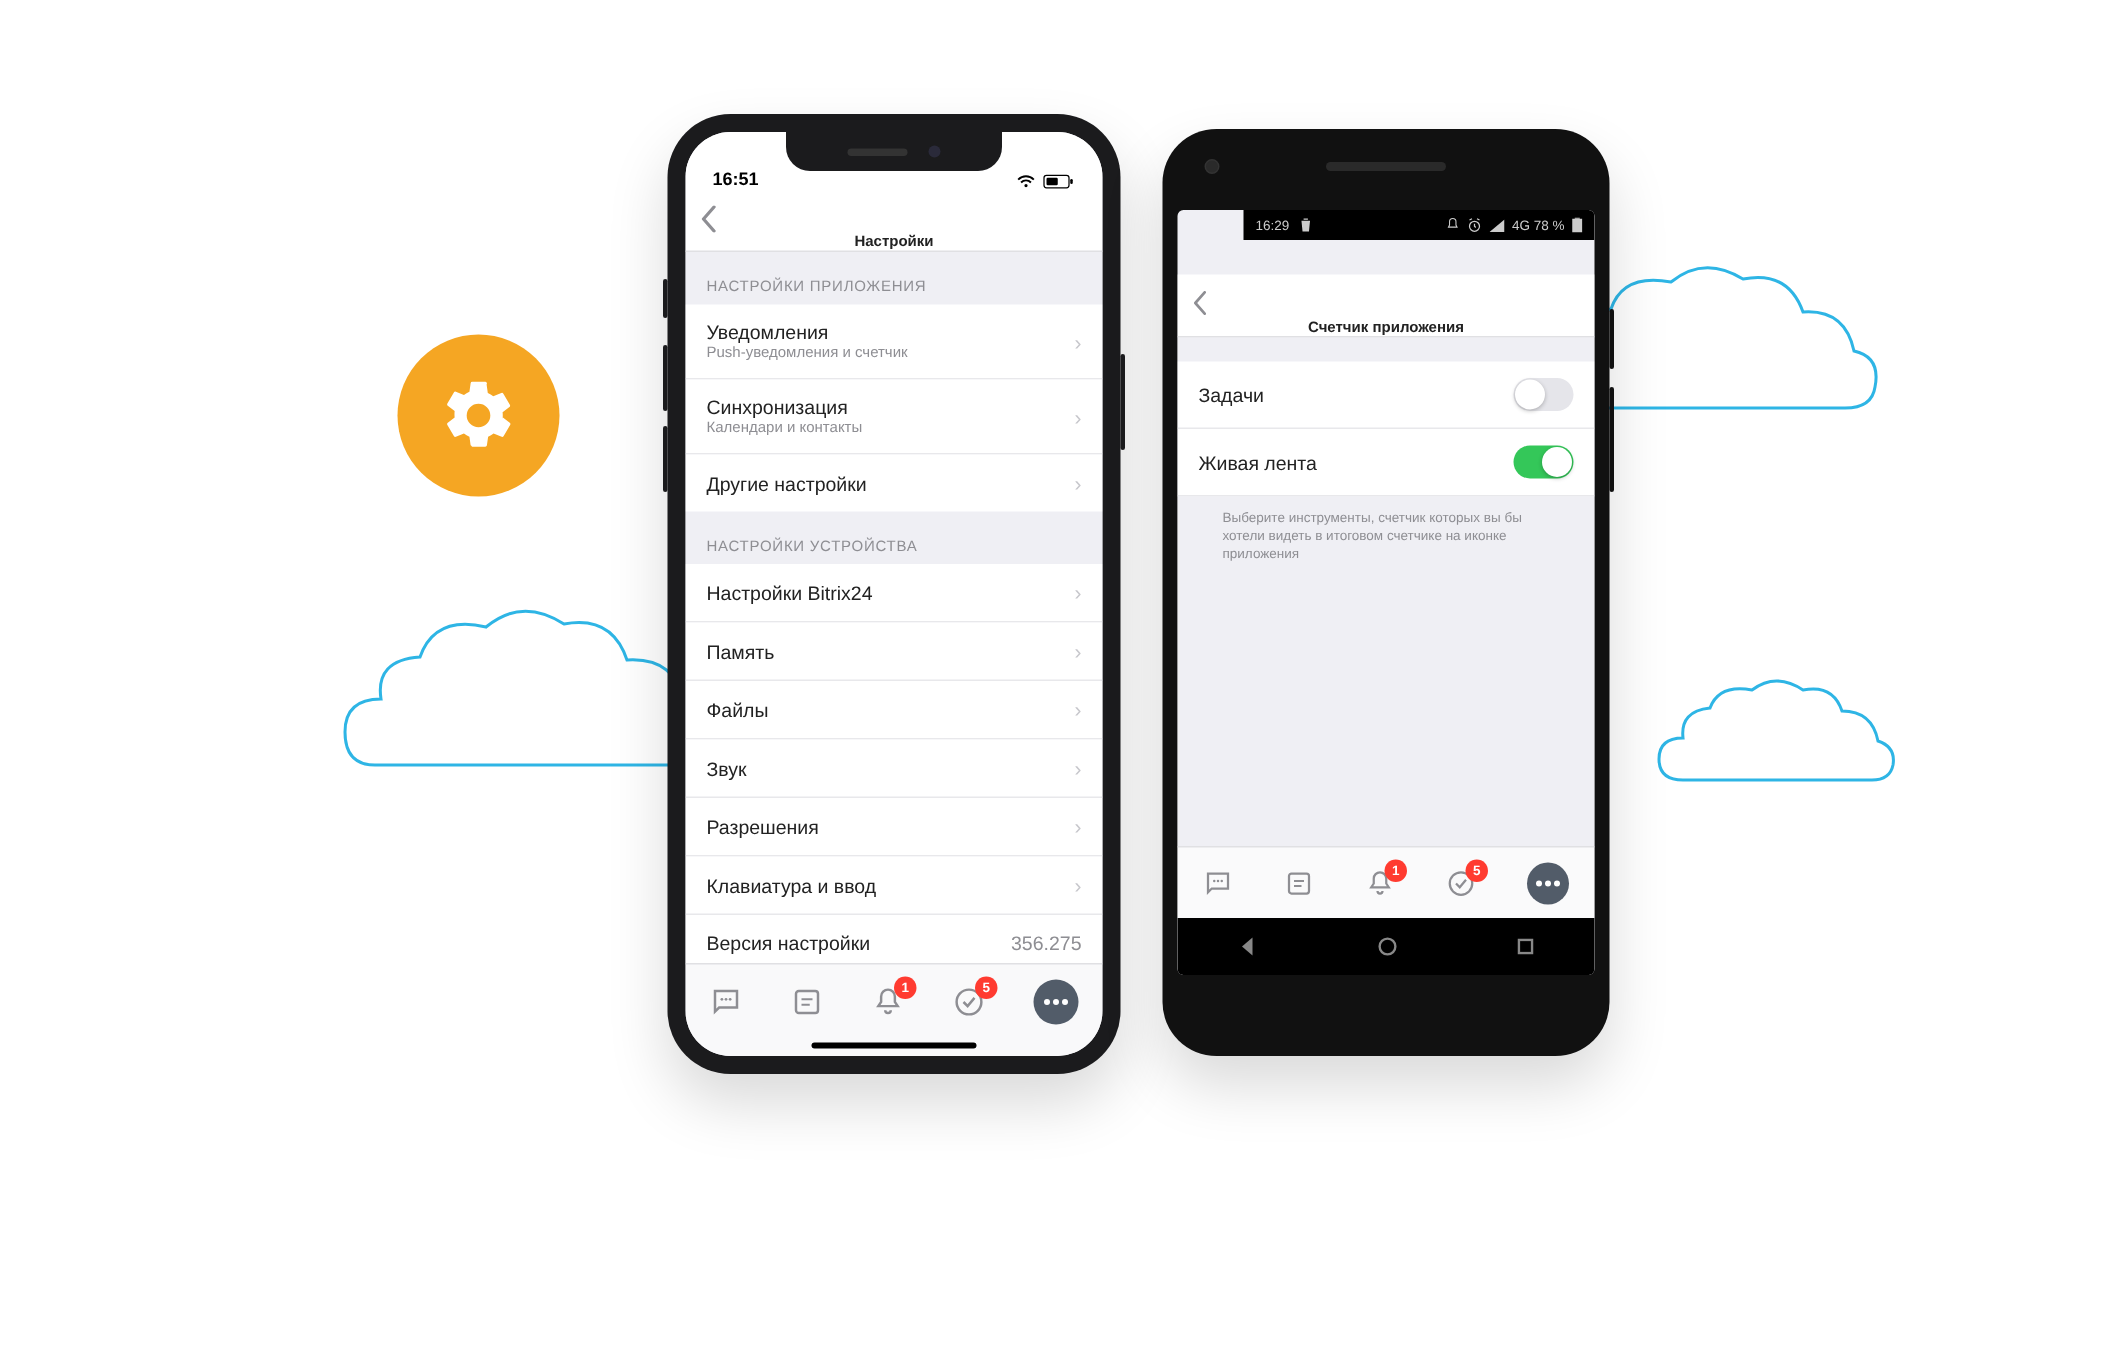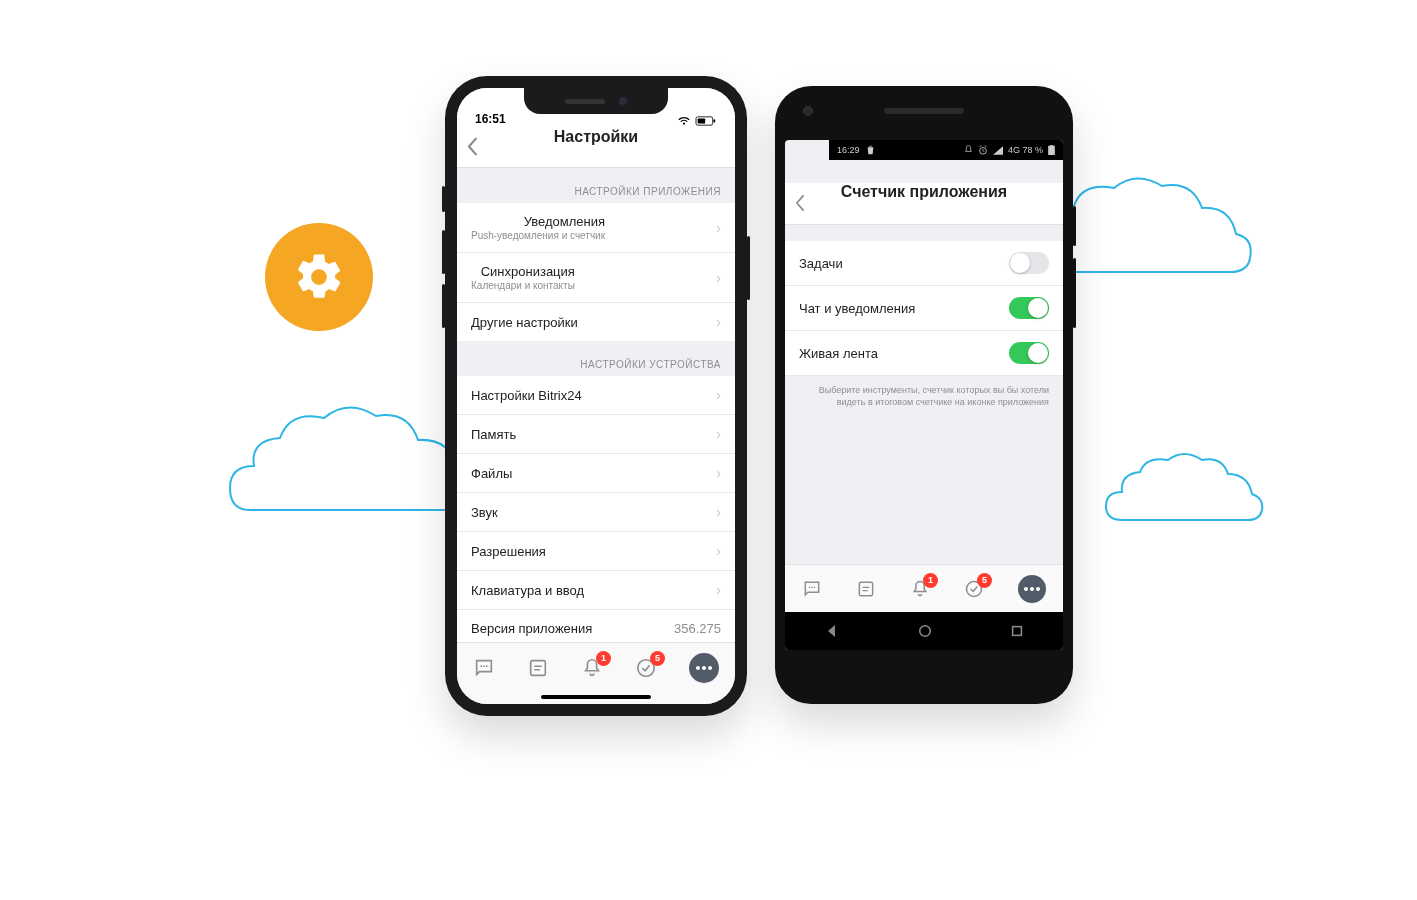--- a/index.html
+++ b/index.html
@@ -103,44 +103,43 @@
     color: #000;
     background: #fff;
   }
   .ios-statusbar .right {
     display: flex; gap: 4px; align-items: center;
   }
   .nav-bar {
     height: 40px;
     background: #fff;
     display: flex;
-    align-items: flex-start;
+    align-items: flex-end;
     justify-content: center;
     position: relative;
     border-bottom: 1px solid #e0e0e3;
-    font-size: 16px;
+    font-size: 10px;
     font-weight: 600;
     color: #222;
   }
   .nav-back {
     position: absolute;
     left: 10px;
     top: 50%;
     transform: translateY(-50%);
     color: #8e8e93;
     font-size: 20px;
     line-height: 1;
     cursor: pointer;
   }
 
   .ios-content {
     flex: 1;
     overflow: hidden;
     background: #efeff4;
-    text-align: right;
   }
   .section-header {
     padding: 18px 14px 6px;
     font-size: 10px;
     letter-spacing: .5px;
     color: #8e8e93;
     text-transform: uppercase;
   }
   .cell {
     background: #fff;
@@ -260,21 +259,21 @@
     position: absolute; top: 1px; left: 1px;
     width: 20px; height: 20px; border-radius: 50%;
     background: #fff;
     box-shadow: 0 1px 3px rgba(0,0,0,.25);
     transition: .2s;
   }
   .toggle.on { background: #34c759; }
   .toggle.on .knob { left: 19px; }
 
   .helper {
-    padding: 8px 14px;
+    padding: 8px 30px;
     font-size: 9px;
     line-height: 1.35;
     color: #8e8e93;
   }
 
   .android-tabbar {
     height: 48px;
     background: #fafafb;
     border-top: 1px solid #e0e0e3;
     display: flex;
@@ -398,21 +397,21 @@
           </div>
           <div class="cell">
             <span>Разрешения</span>
             <span class="chev">›</span>
           </div>
           <div class="cell">
             <span>Клавиатура и ввод</span>
             <span class="chev">›</span>
           </div>
           <div class="cell">
-            <span>Версия приложения</span>
+            <span>Версия настройки</span>
             <span class="value">356.275</span>
           </div>
         </div>
       </div>
 
       <div class="ios-tabbar">
         <div class="tab-item">
           <svg class="icon-svg" width="22" height="22" viewBox="0 0 24 24">
               <path d="M4 4h16v12H7l-3 3V4z" fill="none" stroke="#8e8e93" stroke-width="1.8"></path>
               <circle cx="9" cy="10" r="1" fill="#8e8e93"></circle>
@@ -495,26 +494,20 @@
 
       <div class="ios-content" style="flex:1;">
         <div style="height:16px;"></div>
         <div class="cell">
           <span>Задачи</span>
           <div class="toggle">
               <div class="knob"></div>
             </div>
         </div>
         <div class="cell">
-          <span>Чат и уведомления</span>
-          <div class="toggle on">
-              <div class="knob"></div>
-            </div>
-        </div>
-        <div class="cell">
           <span>Живая лента</span>
           <div class="toggle on">
               <div class="knob"></div>
             </div>
         </div>
         <div class="helper">Выберите инструменты, счетчик которых вы бы хотели видеть в итоговом счетчике на иконке приложения</div>
       </div>
 
       <div class="android-tabbar">
         <div class="tab-item">

